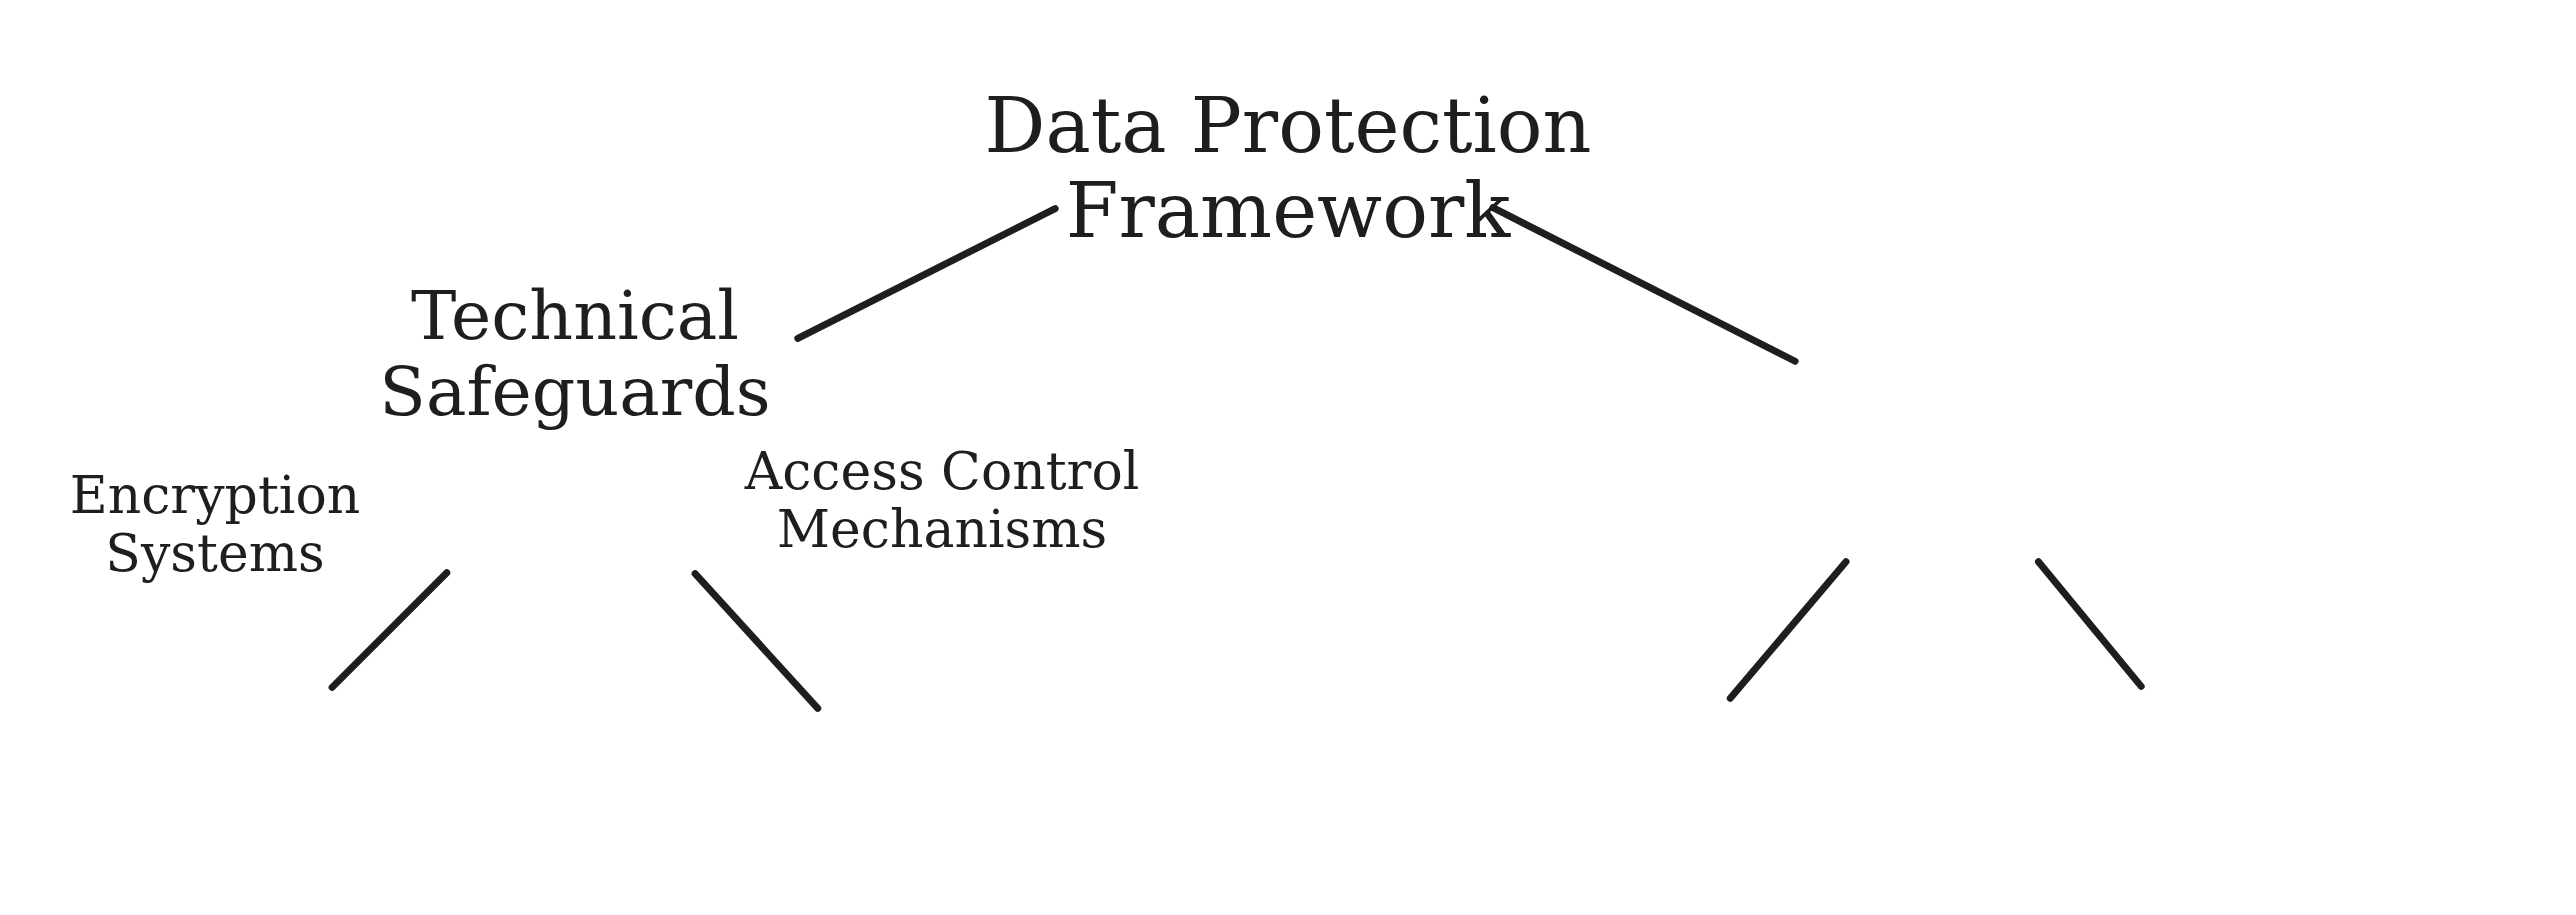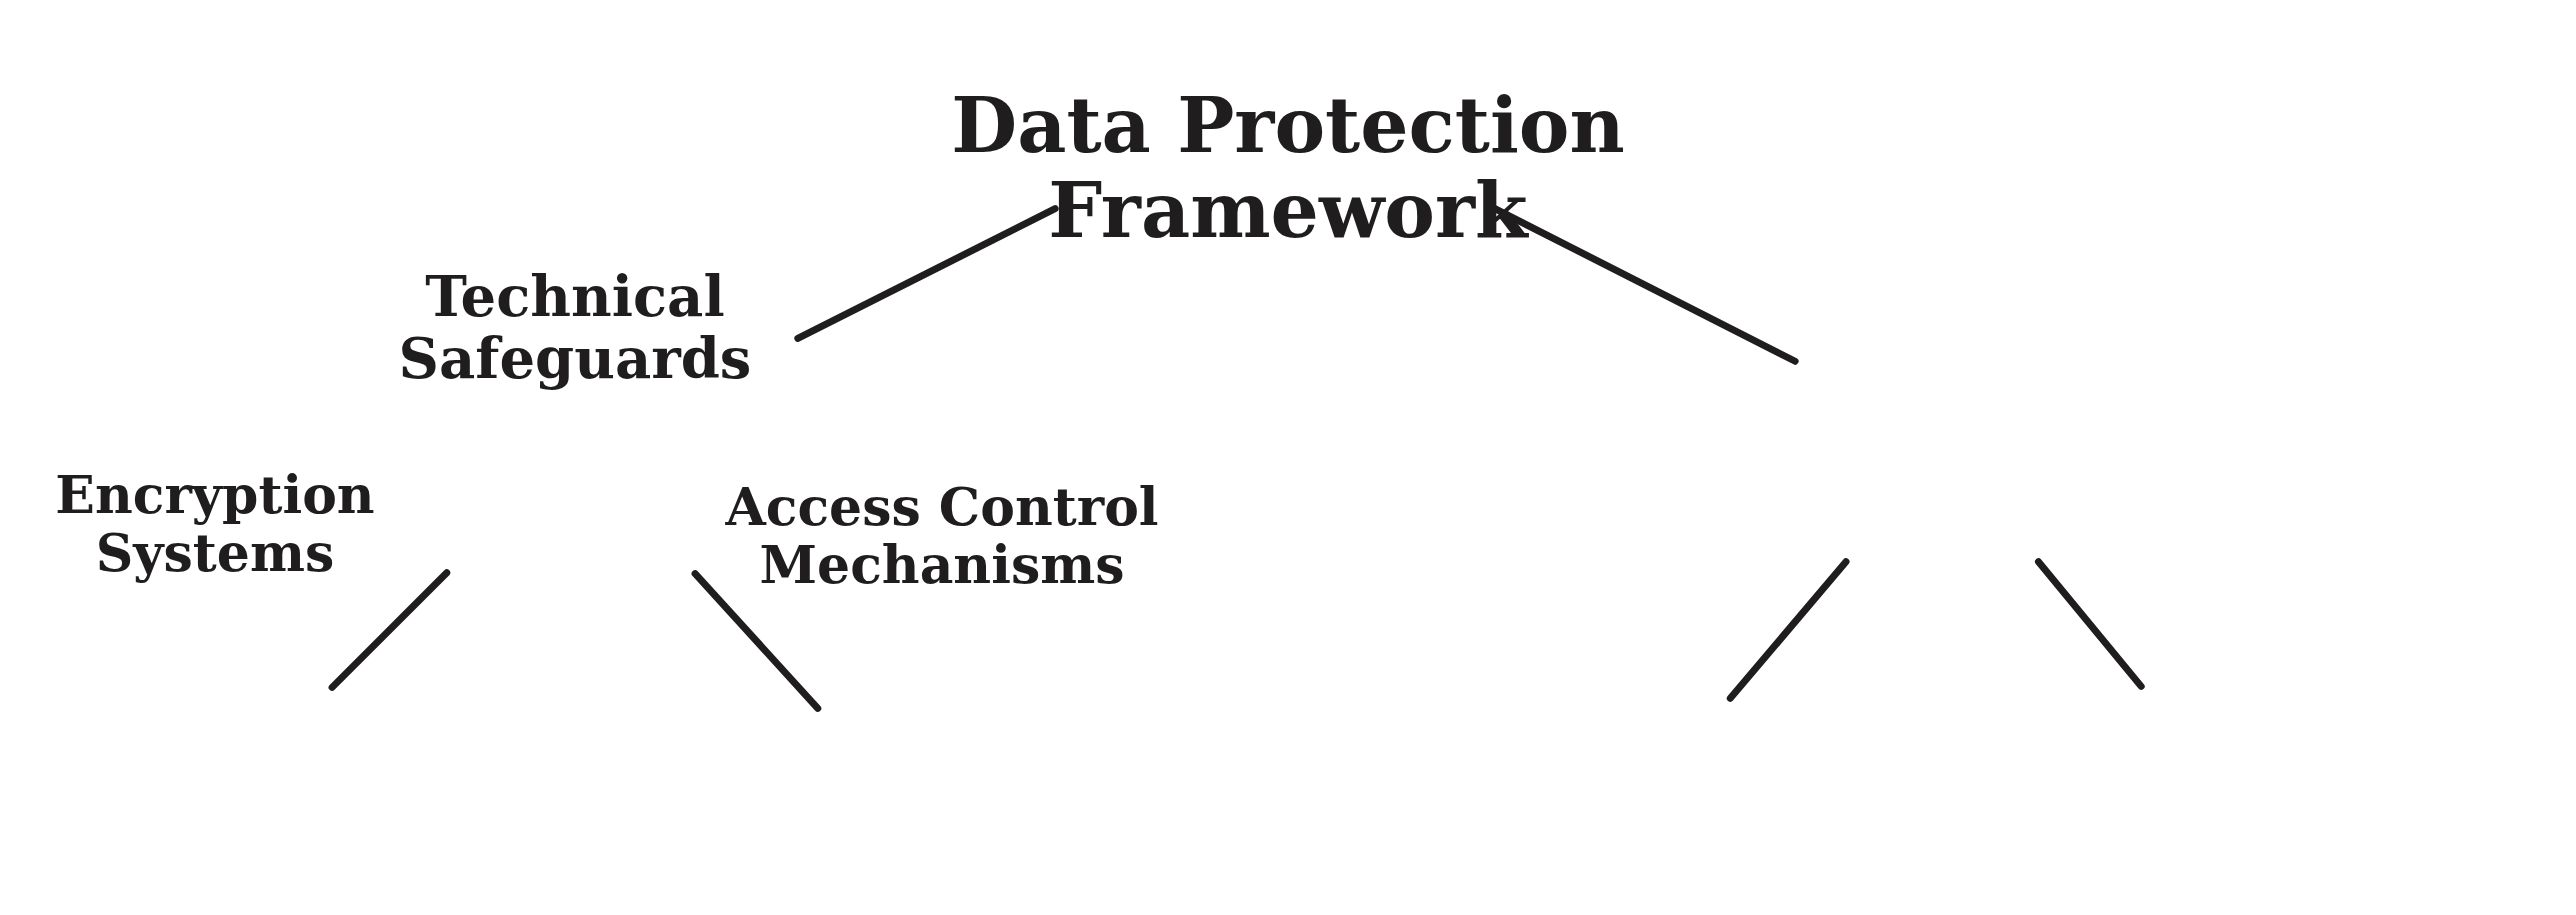--- a/index.html
+++ b/index.html
@@ -7,21 +7,20 @@
     padding: 0;
     background: #ffffff;
   }
   #canvas {
     position: relative;
     width: 2576px;
     height: 916px;
     background: #ffffff;
     overflow: hidden;
     font-family: "DejaVu Serif", "Liberation Serif", serif;
-    font-weight: bold;
   }
   #edges {
     position: absolute;
     left: 0;
     top: 0;
     width: 2576px;
     height: 916px;
     pointer-events: none;
   }
   .node {
@@ -31,21 +30,21 @@
     line-height: 1.12;
     white-space: pre-line;
     letter-spacing: 0px;
     transform: translateX(-50%);
   }
   .node-label {
     display: block;
     white-space: pre-line;
   }
   .level-root  { font-size: 76px; }
-  .level-mid   { font-size: 56px; }
+  .level-mid   { font-size: 68px; }
   .level-leaf  { font-size: 52px; }
 </style>
 </head>
 <body>
 
 <div id="canvas">
 
   <svg id="edges" viewBox="0 0 2583 918">
     <g stroke="#1f1d1e" stroke-width="7" stroke-linecap="round" fill="none">
       <line x1="1058" y1="209" x2="800" y2="339"></line>
@@ -66,21 +65,21 @@
     <span class="node-label">Technical
 Safeguards</span>
   </div>
 
 
   <div class="node level-leaf" style="left:215px; top:408px;">
     <span class="node-label">Encryption
 Systems</span>
   </div>
 
-  <div class="node level-leaf" style="left:942px; top:420px;">
+  <div class="node level-leaf" style="left:942px; top:384px;">
     <span class="node-label">Access Control
 Mechanisms</span>
   </div>
 
 
 
 </div>
 
 
 </body></html>

